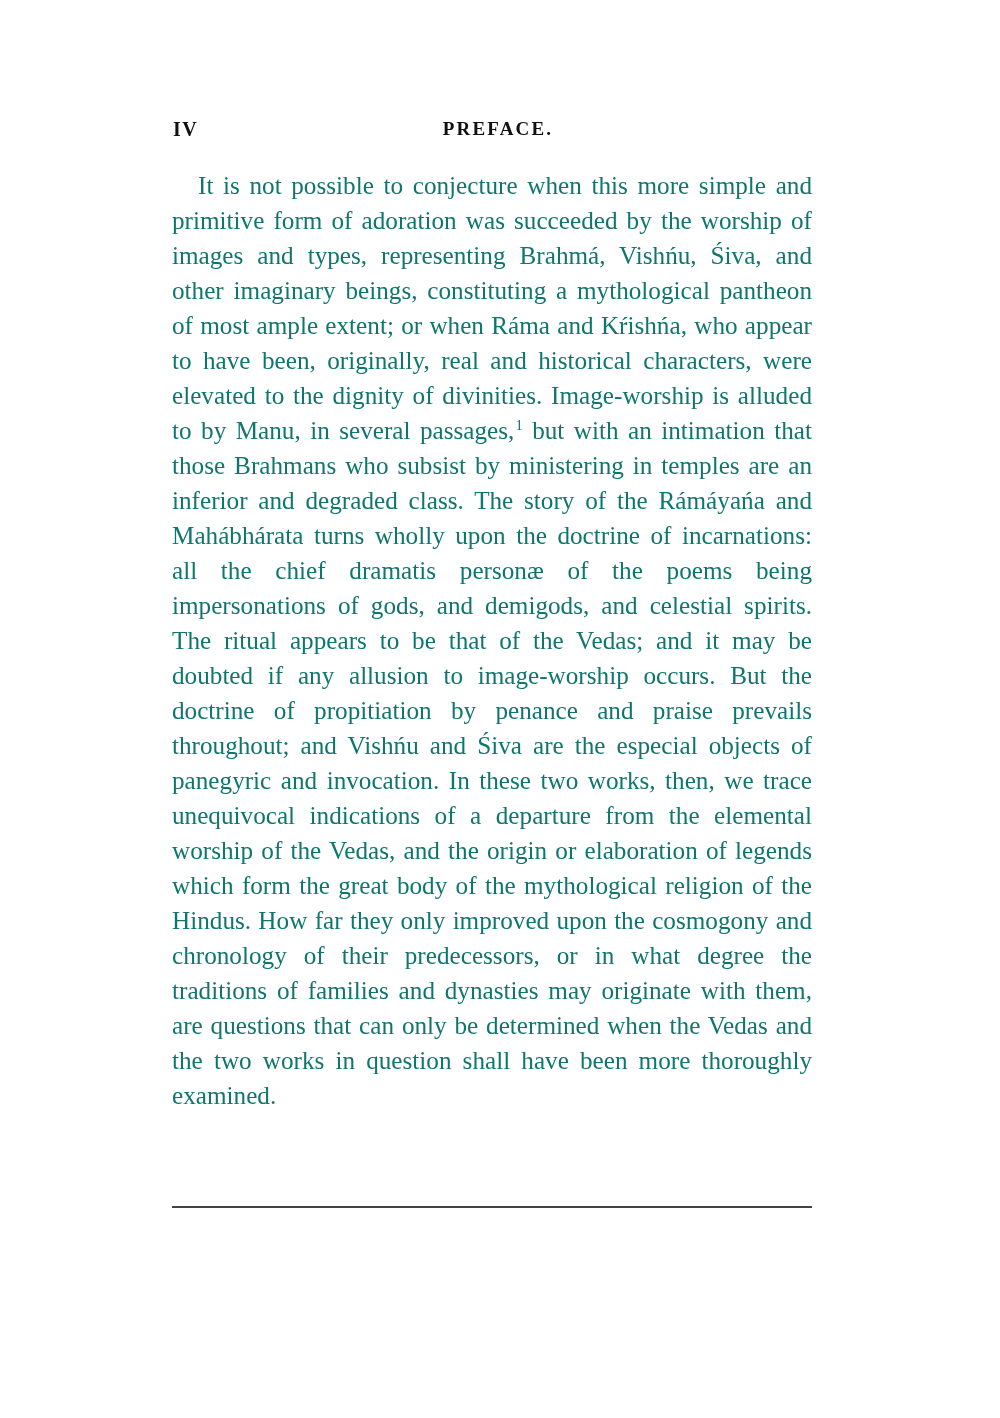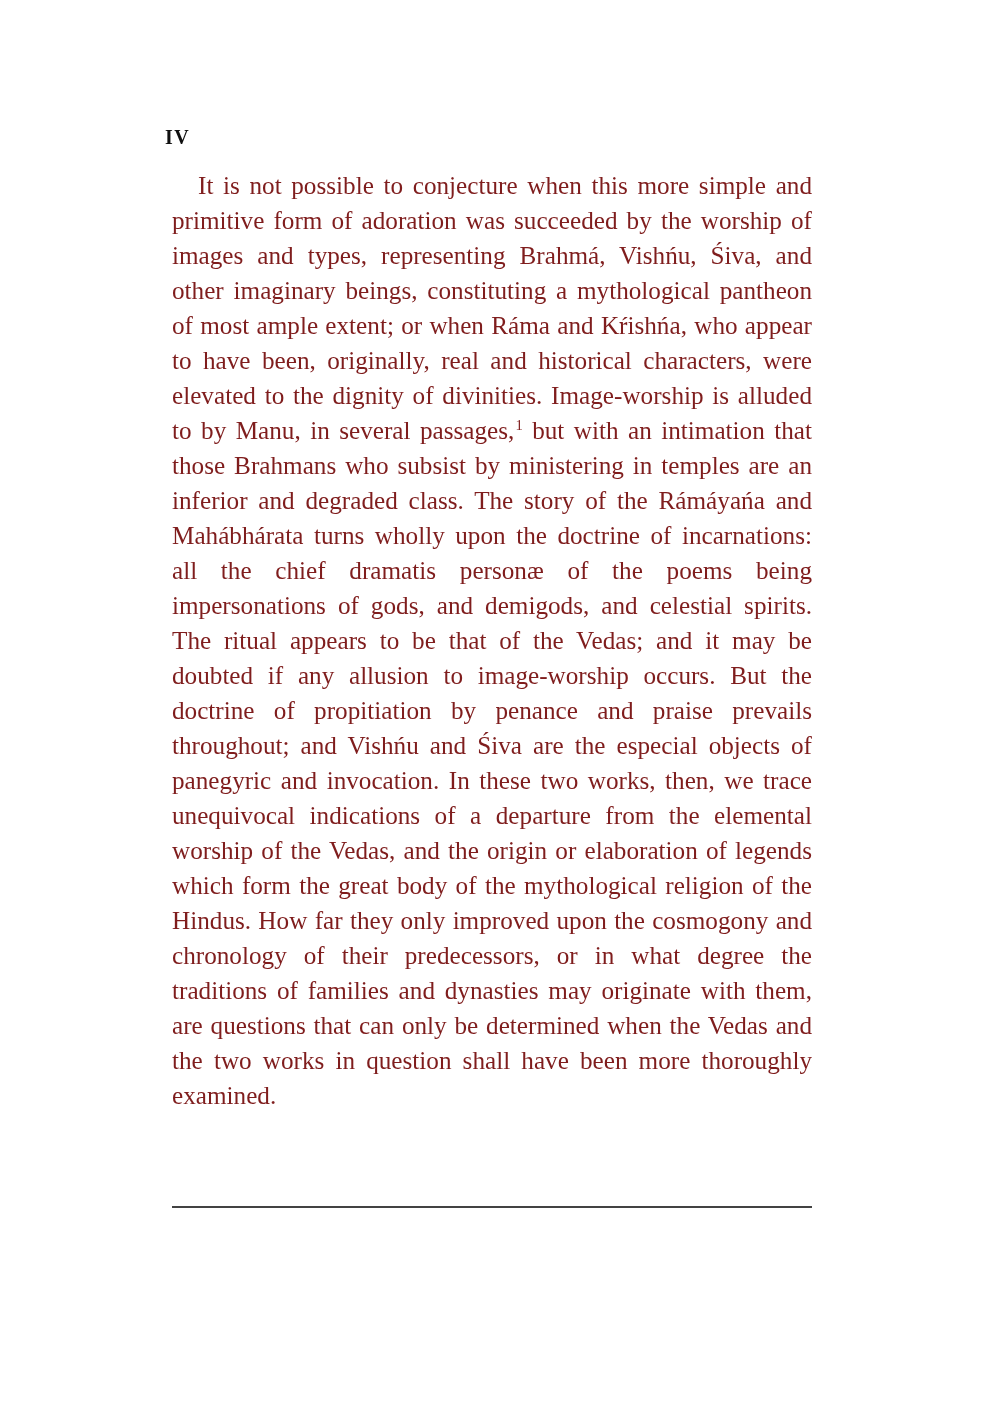--- a/index.html
+++ b/index.html
@@ -14,25 +14,24 @@
     height: 1418px;
     background: #ffffff;
     overflow: hidden;
     font-family: "Liberation Serif", "DejaVu Serif", serif;
     color: #0d0d0d;
   }
 
   
   .running-head {
     position: absolute;
-    left: 165px;
+    left: 173px;
     top: 118px;
     width: 650px;
     height: 26px;
-    margin-top: 8px;
   }
 
   .folio {
     position: absolute;
     left: 0;
     top: 0;
     font-size: 20px;
     font-weight: bold;
     letter-spacing: 1.5px;
     color: #101010;
@@ -59,21 +58,21 @@
   }
 
   .para {
     margin: 0;
     font-size: 25.2px;
     line-height: 35px;
     text-align: justify;
     text-align-last: left;
     text-indent: 26px;
     word-spacing: 0.2px;
-    color: #7f1d1d;
+    color: #0f766e;
   }
 
   .para sup {
     font-size: 0.58em;
     vertical-align: 0.62em;
     line-height: 0;
     margin-left: 1px;
   }
 
   
@@ -106,20 +105,21 @@
     margin-right: 4px;
   }
 </style>
 </head>
 <body>
 
 <div class="page">
 
   <div class="running-head">
     <span class="folio">IV</span>
+    <span class="head-title">PREFACE.</span>
   </div>
 
   <div class="textblock">
     <p class="para"><span>It is not possible to conjecture when this more simple and primitive form of adoration was succeeded by the worship of images and types, representing Brahmá, Vishńu, Śiva, and other imaginary beings, constituting a mythological pantheon of most ample extent; or when Ráma and Kŕishńa, who appear to have been, originally, real and historical characters, were elevated to the dignity of divinities. Image-worship is alluded to by Manu, in several passages,</span><sup>1</sup><span> but with an intimation that those Brahmans who subsist by ministering in temples are an inferior and degraded class. The story of the Rámáyańa and Mahábhárata turns wholly upon the doctrine of incarnations: all the chief dramatis personæ of the poems being impersonations of gods, and demigods, and celestial spirits. The ritual appears to be that of the Vedas; and it may be doubted if any allusion to image-worship occurs. But the doctrine of propitiation by penance and praise prevails throughout; and Vishńu and Śiva are the especial objects of panegyric and invocation. In these two works, then, we trace unequivocal indications of a departure from the elemental worship of the Vedas, and the origin or elaboration of legends which form the great body of the mythological religion of the Hindus. How far they only improved upon the cosmogony and chronology of their predecessors, or in what degree the traditions of families and dynasties may originate with them, are questions that can only be determined when the Vedas and the two works in question shall have been more thoroughly examined.</span></p>
   </div>
 
   <div class="footnote-rule"></div>
 
 
 </div>

